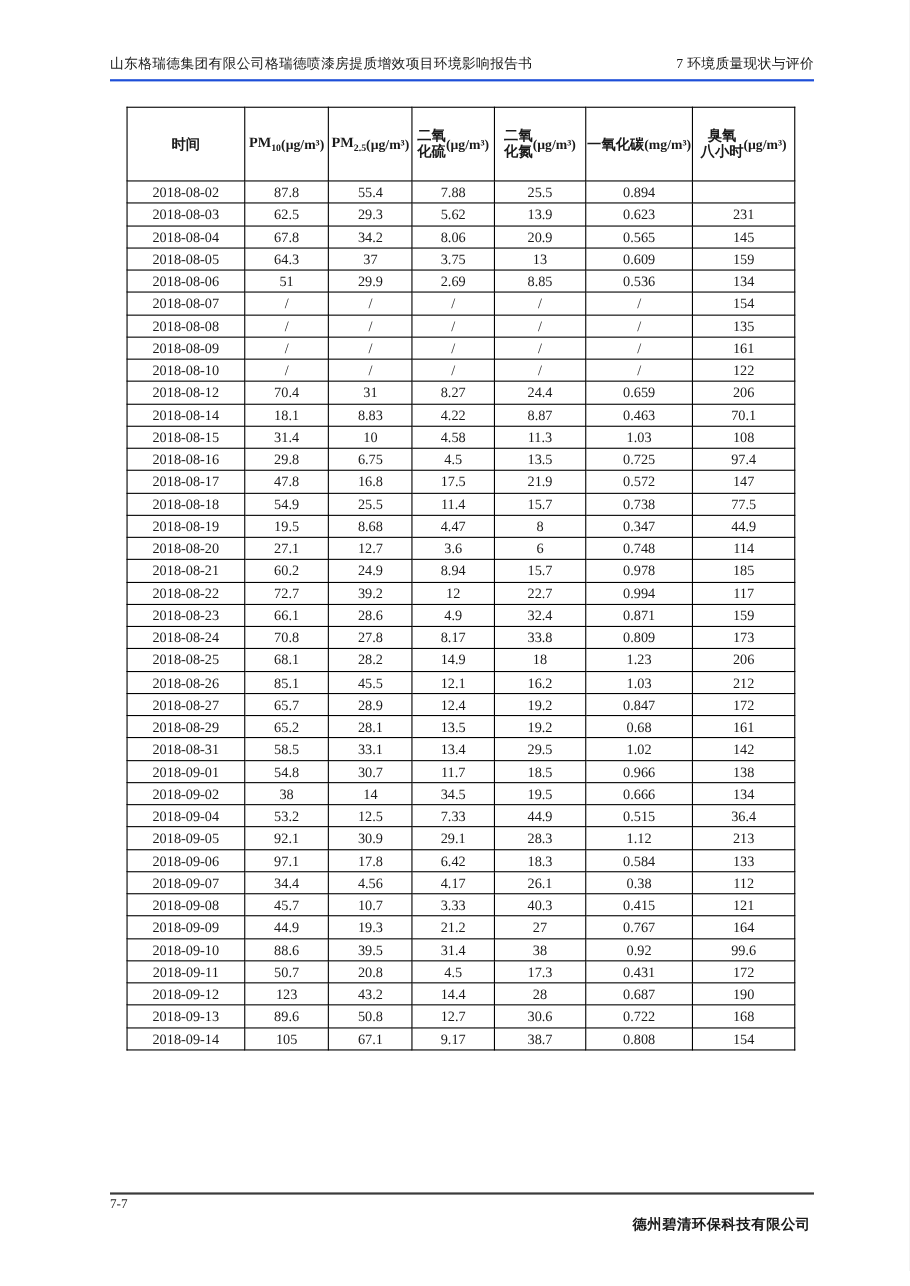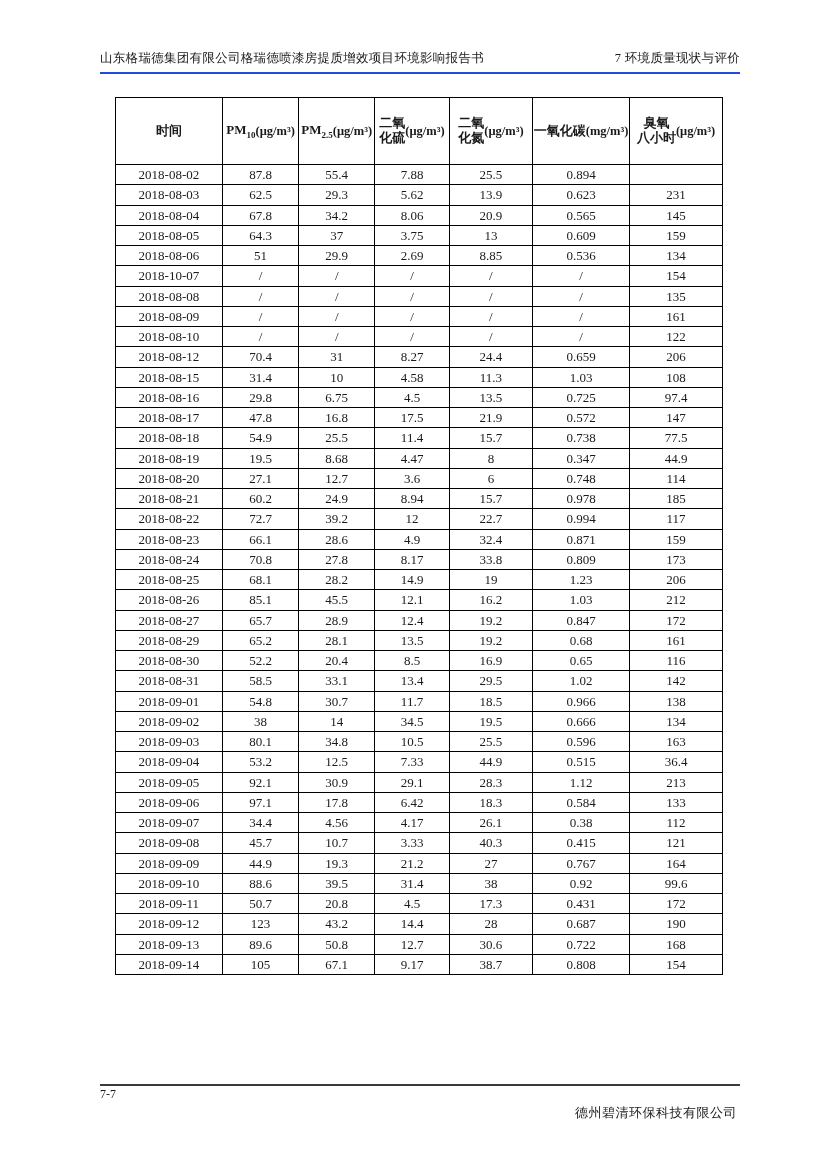--- a/index.html
+++ b/index.html
@@ -69,20 +69,21 @@
     top: 1087px; left: 100px; width: 640px;
     text-align: left;
     font-size: 12px;
   }
   .footer-company {
     position: absolute;
     top: 1104px; left: 100px; width: 637px;
     text-align: right;
     font-size: 13px;
     letter-spacing: 0.5px;
+    font-weight: bold;
   }
 </style>
 </head>
 <body>
 
 <div class="page">
 
   <div class="doc-header">
     <span>山东格瑞德集团有限公司格瑞德喷漆房提质增效项目环境影响报告书</span>
     <span>7 环境质量现状与评价</span>
@@ -201,21 +202,21 @@
           <tr>
             <td>2018-08-06</td>
             <td>51</td>
             <td>29.9</td>
             <td>2.69</td>
             <td>8.85</td>
             <td>0.536</td>
             <td>134</td>
           </tr>
           <tr>
-            <td>2018-10-07</td>
+            <td>2018-08-07</td>
             <td>/</td>
             <td>/</td>
             <td>/</td>
             <td>/</td>
             <td>/</td>
             <td>154</td>
           </tr>
           <tr>
             <td>2018-08-08</td>
             <td>/</td>
@@ -246,20 +247,29 @@
           <tr>
             <td>2018-08-12</td>
             <td>70.4</td>
             <td>31</td>
             <td>8.27</td>
             <td>24.4</td>
             <td>0.659</td>
             <td>206</td>
           </tr>
           <tr>
+            <td>2018-08-14</td>
+            <td>18.1</td>
+            <td>8.83</td>
+            <td>4.22</td>
+            <td>8.87</td>
+            <td>0.463</td>
+            <td>70.1</td>
+          </tr>
+          <tr>
             <td>2018-08-15</td>
             <td>31.4</td>
             <td>10</td>
             <td>4.58</td>
             <td>11.3</td>
             <td>1.03</td>
             <td>108</td>
           </tr>
           <tr>
             <td>2018-08-16</td>
@@ -340,21 +350,21 @@
             <td>8.17</td>
             <td>33.8</td>
             <td>0.809</td>
             <td>173</td>
           </tr>
           <tr>
             <td>2018-08-25</td>
             <td>68.1</td>
             <td>28.2</td>
             <td>14.9</td>
-            <td>19</td>
+            <td>18</td>
             <td>1.23</td>
             <td>206</td>
           </tr>
           <tr>
             <td>2018-08-26</td>
             <td>85.1</td>
             <td>45.5</td>
             <td>12.1</td>
             <td>16.2</td>
             <td>1.03</td>
@@ -372,29 +382,20 @@
           <tr>
             <td>2018-08-29</td>
             <td>65.2</td>
             <td>28.1</td>
             <td>13.5</td>
             <td>19.2</td>
             <td>0.68</td>
             <td>161</td>
           </tr>
           <tr>
-            <td>2018-08-30</td>
-            <td>52.2</td>
-            <td>20.4</td>
-            <td>8.5</td>
-            <td>16.9</td>
-            <td>0.65</td>
-            <td>116</td>
-          </tr>
-          <tr>
             <td>2018-08-31</td>
             <td>58.5</td>
             <td>33.1</td>
             <td>13.4</td>
             <td>29.5</td>
             <td>1.02</td>
             <td>142</td>
           </tr>
           <tr>
             <td>2018-09-01</td>
@@ -406,29 +407,20 @@
             <td>138</td>
           </tr>
           <tr>
             <td>2018-09-02</td>
             <td>38</td>
             <td>14</td>
             <td>34.5</td>
             <td>19.5</td>
             <td>0.666</td>
             <td>134</td>
-          </tr>
-          <tr>
-            <td>2018-09-03</td>
-            <td>80.1</td>
-            <td>34.8</td>
-            <td>10.5</td>
-            <td>25.5</td>
-            <td>0.596</td>
-            <td>163</td>
           </tr>
           <tr>
             <td>2018-09-04</td>
             <td>53.2</td>
             <td>12.5</td>
             <td>7.33</td>
             <td>44.9</td>
             <td>0.515</td>
             <td>36.4</td>
           </tr>

